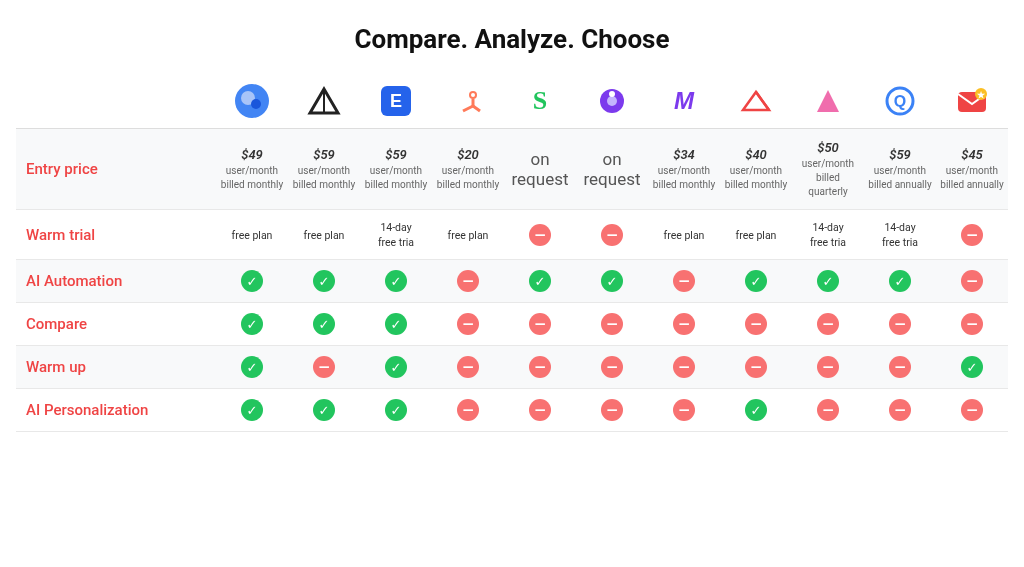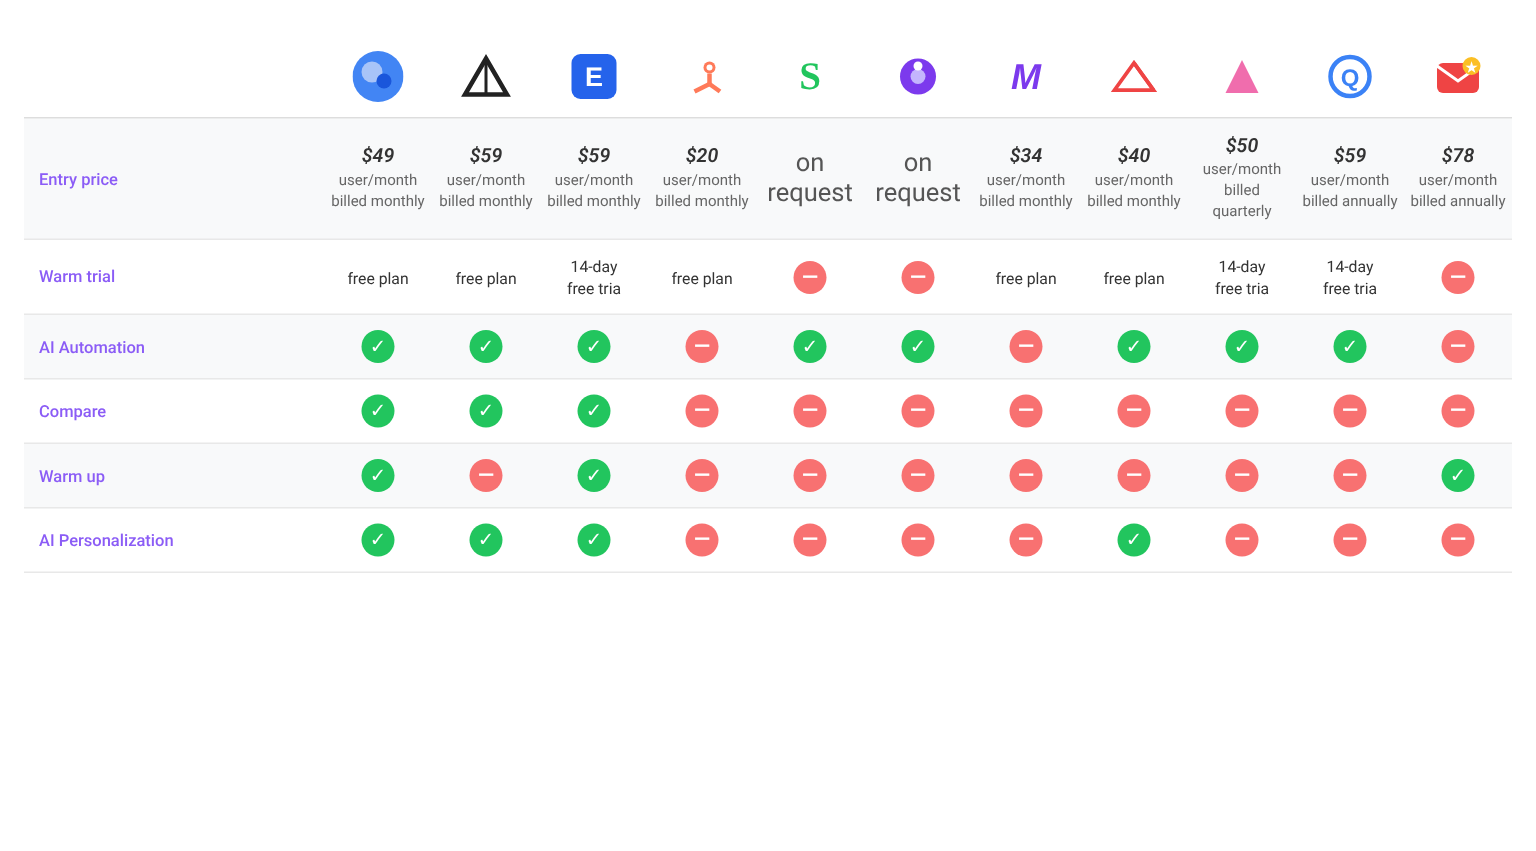--- a/index.html
+++ b/index.html
@@ -28,23 +28,23 @@
     }
     .compare-table th, .compare-table td {
       text-align: center;
       padding: 10px 4px;
       border-bottom: 1px solid #e8e8e8;
       vertical-align: middle;
     }
     .compare-table th.label-col, .compare-table td.label-col {
       text-align: left;
       padding-left: 10px;
-      font-size: 11px;
+      font-size: 15px;
       font-weight: 500;
-      color: #8b5cf6;
+      color: #ef4444;
       min-width: 120px;
     }
     .compare-table thead tr:first-child th {
       border-bottom: 1px solid #ddd;
       padding-bottom: 10px;
     }
     .compare-table tbody tr:nth-child(odd) {
       background: #f8f9fa;
     }
     .compare-table tbody tr:nth-child(even) {
@@ -98,20 +98,21 @@
     .on-request {
       font-size: 17px;
       color: #555;
     }
     .col-narrow { width: 72px; }
   </style>
 </head>
 <body>
 
 <div class="page">
+  <h1>Compare. Analyze. Choose</h1>
 
   <table class="compare-table">
     <thead>
       <tr>
         <th class="label-col"></th>
 
       <th class="col-narrow">
             <div class="icon-wrap">
               <svg width="34" height="34" viewBox="0 0 34 34">
                 <circle cx="17" cy="17" r="17" fill="#4285f4"></circle>
@@ -253,21 +254,21 @@
             </div>
           </td>
           <td>
             <div class="price-cell">
               <div class="amount">$59</div>
               <div class="detail">user/month<br>billed annually</div>
             </div>
           </td>
           <td>
             <div class="price-cell">
-              <div class="amount">$78</div>
+              <div class="amount">$45</div>
               <div class="detail">user/month<br>billed annually</div>
             </div>
           </td>
         </tr>
         <tr>
           <td class="label-col">Warm trial</td>
           <td><span class="trial-text">free plan</span></td>
           <td><span class="trial-text">free plan</span></td>
           <td><span class="trial-text">14-day<br>free tria</span></td>
           <td><span class="trial-text">free plan</span></td>

